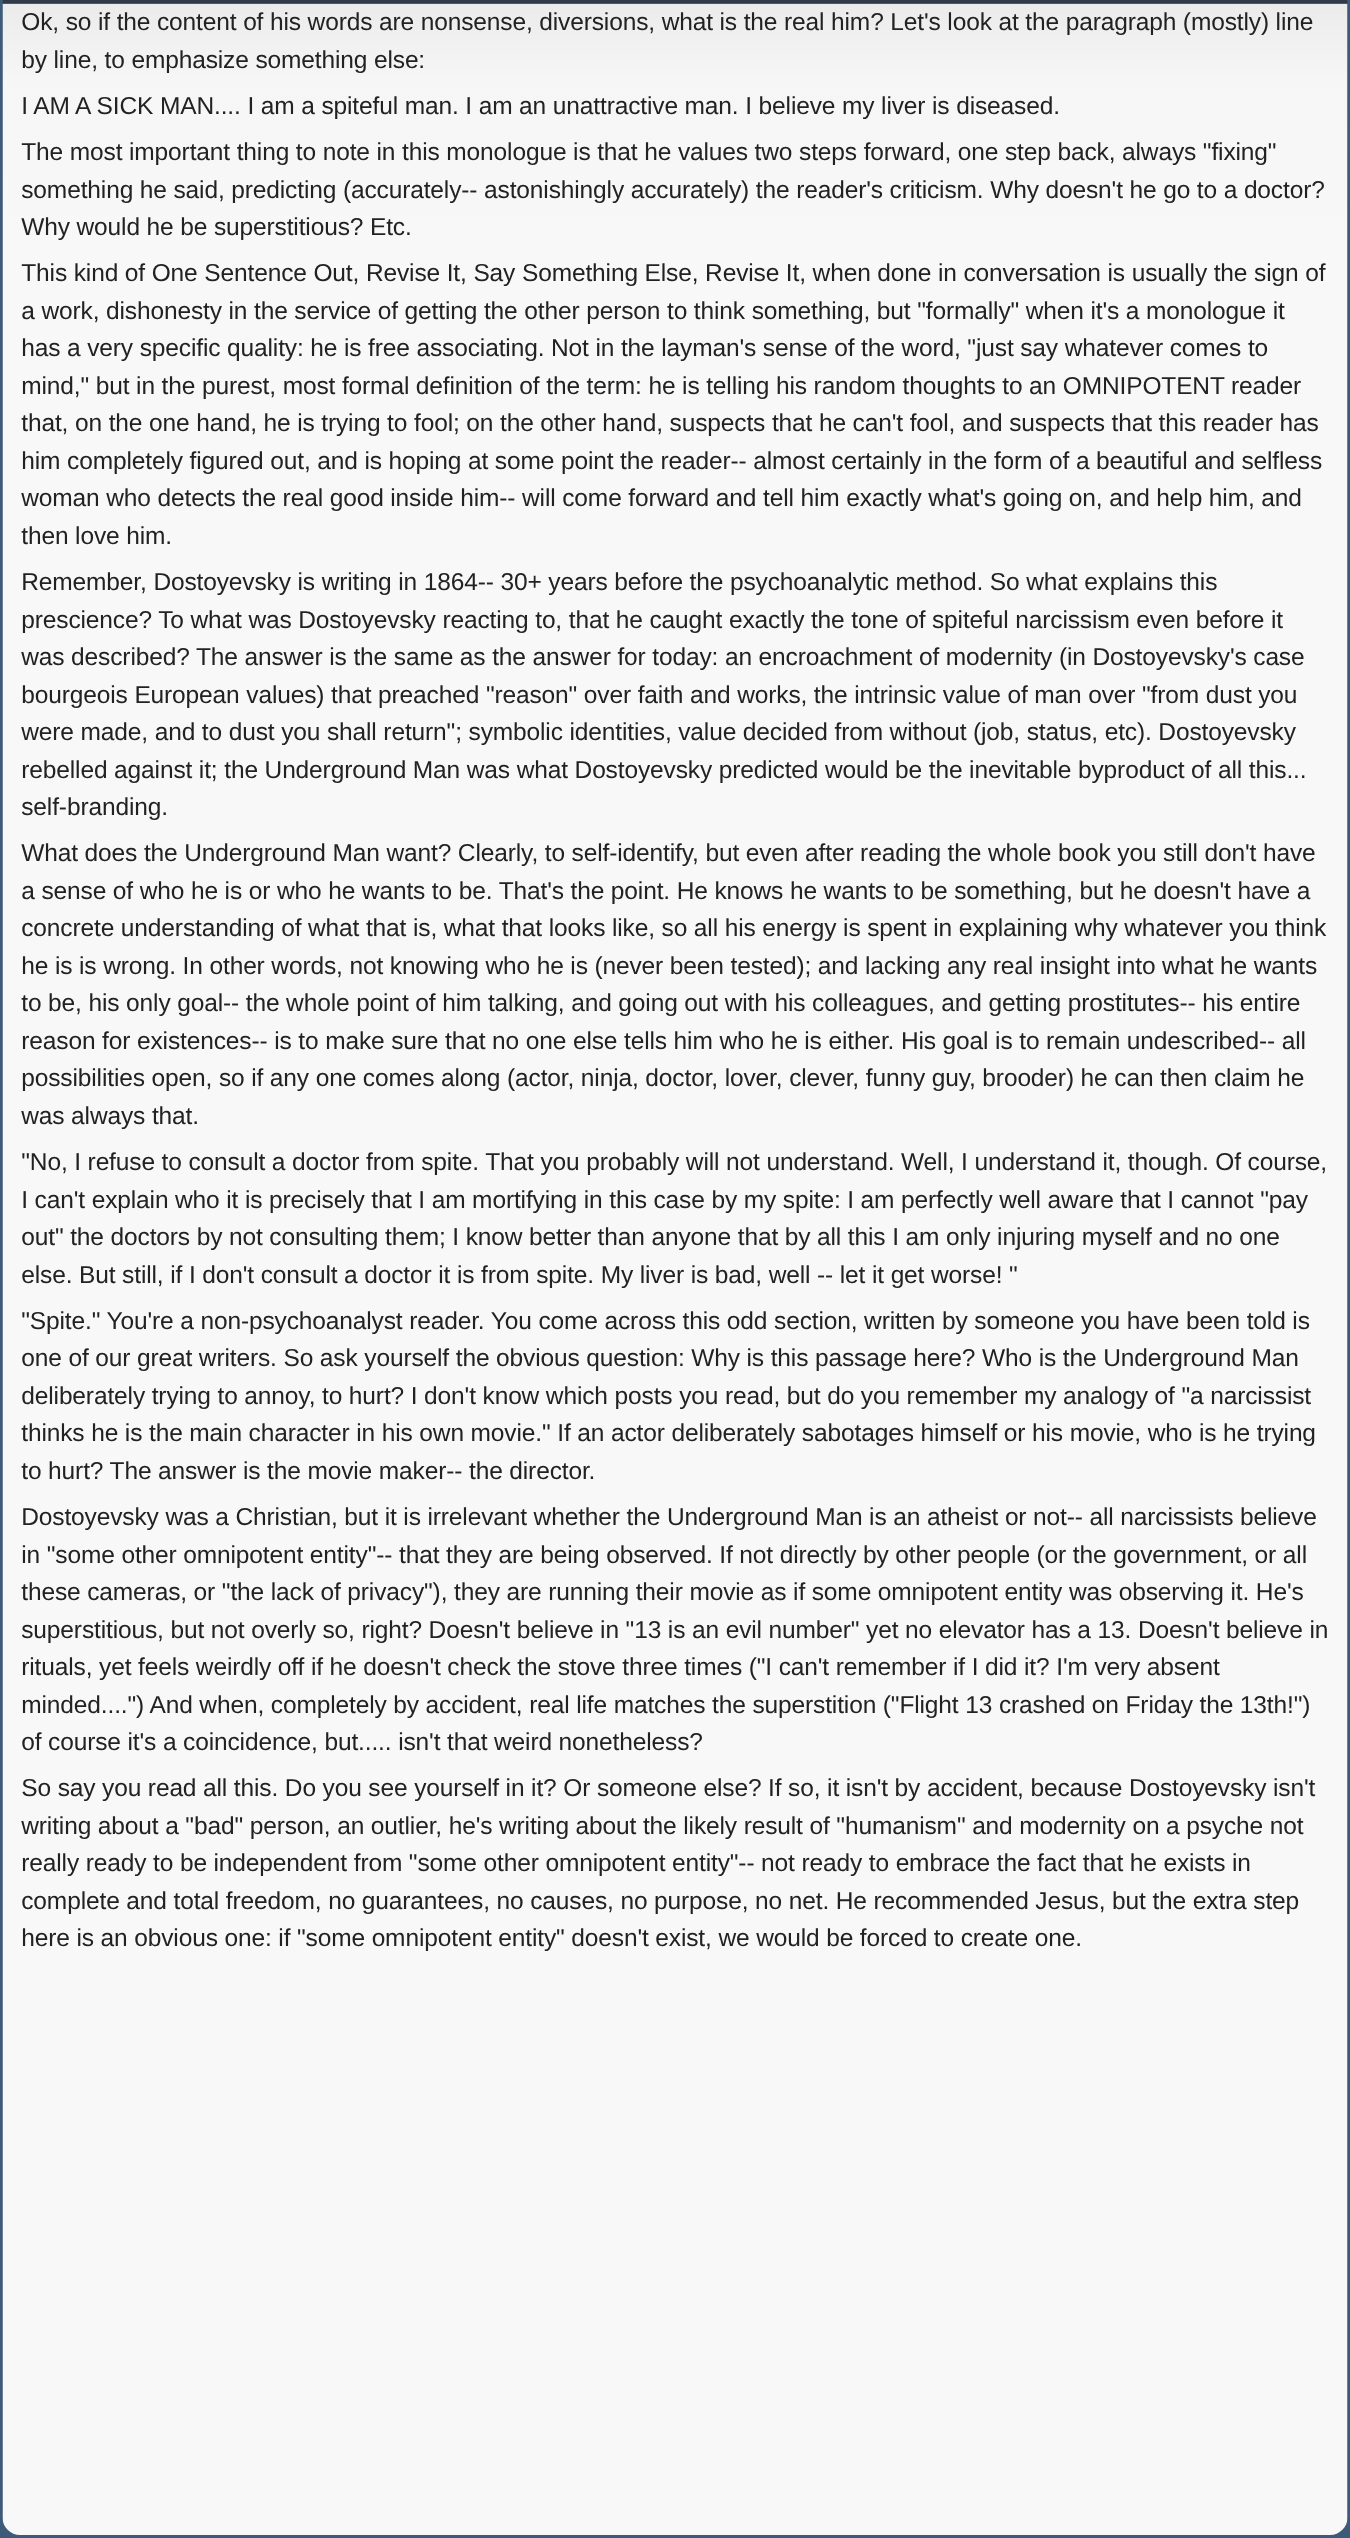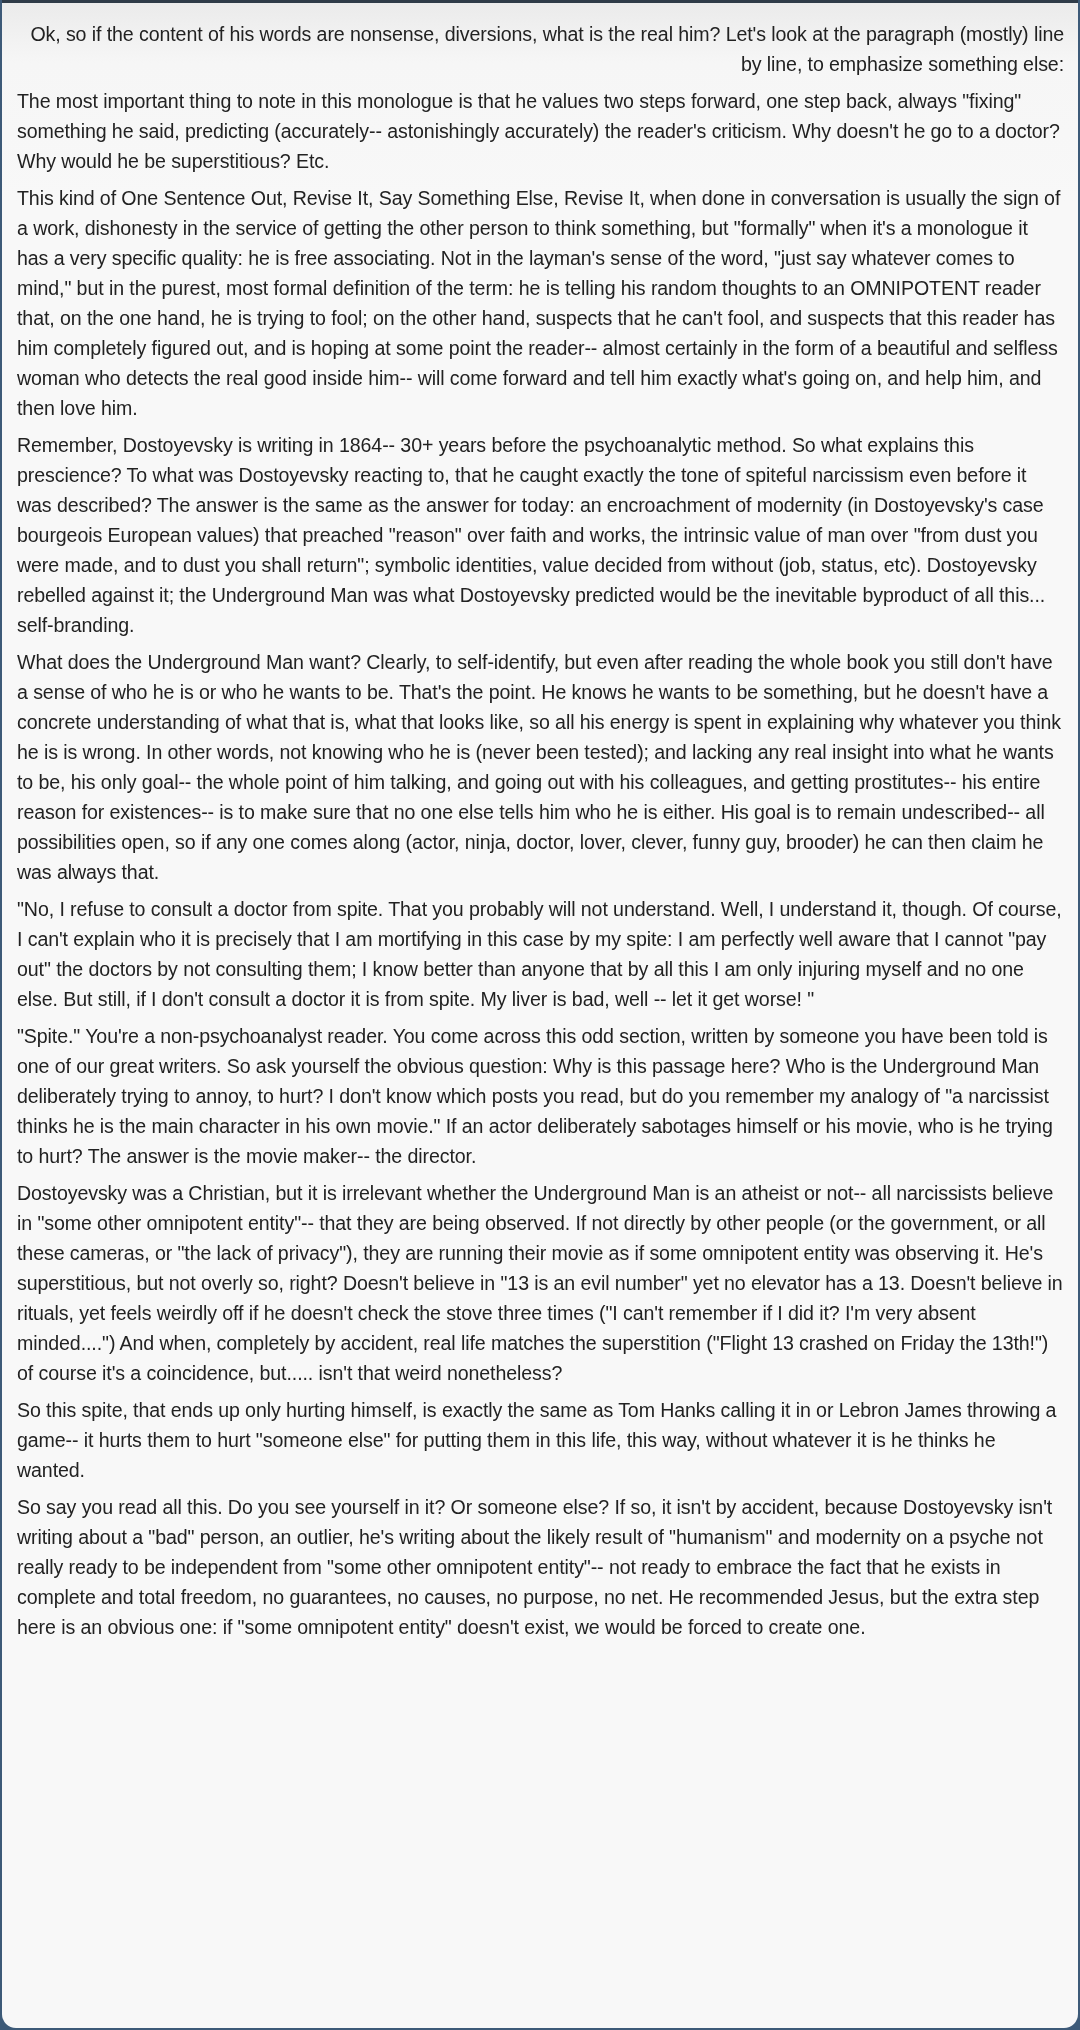--- a/index.html
+++ b/index.html
@@ -29,33 +29,32 @@
     font-family: "Liberation Sans", sans-serif;
     font-size: 19.6px;
     line-height: 30px;
     color: #222222;
   }
   .post p {
     margin: 0 0 7px 0;
     letter-spacing: -0.1px;
   }
   .post p:first-child {
-    margin-top: 16px;
-    text-align: right;
+    margin-top: 0;
   }
 </style>
 </head>
 <body>
 
 <div class="card">
   <div class="post">
     <p>Ok, so if the content of his words are nonsense, diversions, what is the real him? Let's look at the paragraph (mostly) line by line, to emphasize something else:</p>
+    <p>I AM A SICK MAN.... I am a spiteful man. I am an unattractive man. I believe my liver is diseased.</p>
     <p>The most important thing to note in this monologue is that he values two steps forward, one step back, always "fixing" something he said, predicting (accurately-- astonishingly accurately) the reader's criticism. Why doesn't he go to a doctor? Why would he be superstitious? Etc.</p>
     <p>This kind of One Sentence Out, Revise It, Say Something Else, Revise It, when done in conversation is usually the sign of a work, dishonesty in the service of getting the other person to think something, but "formally" when it's a monologue it has a very specific quality: he is free associating. Not in the layman's sense of the word, "just say whatever comes to mind," but in the purest, most formal definition of the term: he is telling his random thoughts to an OMNIPOTENT reader that, on the one hand, he is trying to fool; on the other hand, suspects that he can't fool, and suspects that this reader has him completely figured out, and is hoping at some point the reader-- almost certainly in the form of a beautiful and selfless woman who detects the real good inside him-- will come forward and tell him exactly what's going on, and help him, and then love him.</p>
     <p>Remember, Dostoyevsky is writing in 1864-- 30+ years before the psychoanalytic method. So what explains this prescience? To what was Dostoyevsky reacting to, that he caught exactly the tone of spiteful narcissism even before it was described? The answer is the same as the answer for today: an encroachment of modernity (in Dostoyevsky's case bourgeois European values) that preached "reason" over faith and works, the intrinsic value of man over "from dust you were made, and to dust you shall return"; symbolic identities, value decided from without (job, status, etc). Dostoyevsky rebelled against it; the Underground Man was what Dostoyevsky predicted would be the inevitable byproduct of all this... self-branding.</p>
     <p>What does the Underground Man want? Clearly, to self-identify, but even after reading the whole book you still don't have a sense of who he is or who he wants to be. That's the point. He knows he wants to be something, but he doesn't have a concrete understanding of what that is, what that looks like, so all his energy is spent in explaining why whatever you think he is is wrong. In other words, not knowing who he is (never been tested); and lacking any real insight into what he wants to be, his only goal-- the whole point of him talking, and going out with his colleagues, and getting prostitutes-- his entire reason for existences-- is to make sure that no one else tells him who he is either. His goal is to remain undescribed-- all possibilities open, so if any one comes along (actor, ninja, doctor, lover, clever, funny guy, brooder) he can then claim he was always that.</p>
     <p>"No, I refuse to consult a doctor from spite. That you probably will not understand. Well, I understand it, though. Of course, I can't explain who it is precisely that I am mortifying in this case by my spite: I am perfectly well aware that I cannot "pay out" the doctors by not consulting them; I know better than anyone that by all this I am only injuring myself and no one else. But still, if I don't consult a doctor it is from spite. My liver is bad, well -- let it get worse! "</p>
     <p>"Spite." You're a non-psychoanalyst reader. You come across this odd section, written by someone you have been told is one of our great writers. So ask yourself the obvious question: Why is this passage here? Who is the Underground Man deliberately trying to annoy, to hurt? I don't know which posts you read, but do you remember my analogy of "a narcissist thinks he is the main character in his own movie." If an actor deliberately sabotages himself or his movie, who is he trying to hurt? The answer is the movie maker-- the director.</p>
     <p>Dostoyevsky was a Christian, but it is irrelevant whether the Underground Man is an atheist or not-- all narcissists believe in "some other omnipotent entity"-- that they are being observed. If not directly by other people (or the government, or all these cameras, or "the lack of privacy"), they are running their movie as if some omnipotent entity was observing it. He's superstitious, but not overly so, right? Doesn't believe in "13 is an evil number" yet no elevator has a 13. Doesn't believe in rituals, yet feels weirdly off if he doesn't check the stove three times ("I can't remember if I did it? I'm very absent minded....") And when, completely by accident, real life matches the superstition ("Flight 13 crashed on Friday the 13th!") of course it's a coincidence, but..... isn't that weird nonetheless?</p>
-    <p>So this spite, that ends up only hurting himself, is exactly the same as Tom Hanks calling it in or Lebron James throwing a game-- it hurts them to hurt "someone else" for putting them in this life, this way, without whatever it is he thinks he wanted.</p>
     <p>So say you read all this. Do you see yourself in it? Or someone else? If so, it isn't by accident, because Dostoyevsky isn't writing about a "bad" person, an outlier, he's writing about the likely result of "humanism" and modernity on a psyche not really ready to be independent from "some other omnipotent entity"-- not ready to embrace the fact that he exists in complete and total freedom, no guarantees, no causes, no purpose, no net. He recommended Jesus, but the extra step here is an obvious one: if "some omnipotent entity" doesn't exist, we would be forced to create one.</p>
   </div>
 </div>
 
 </body></html>

